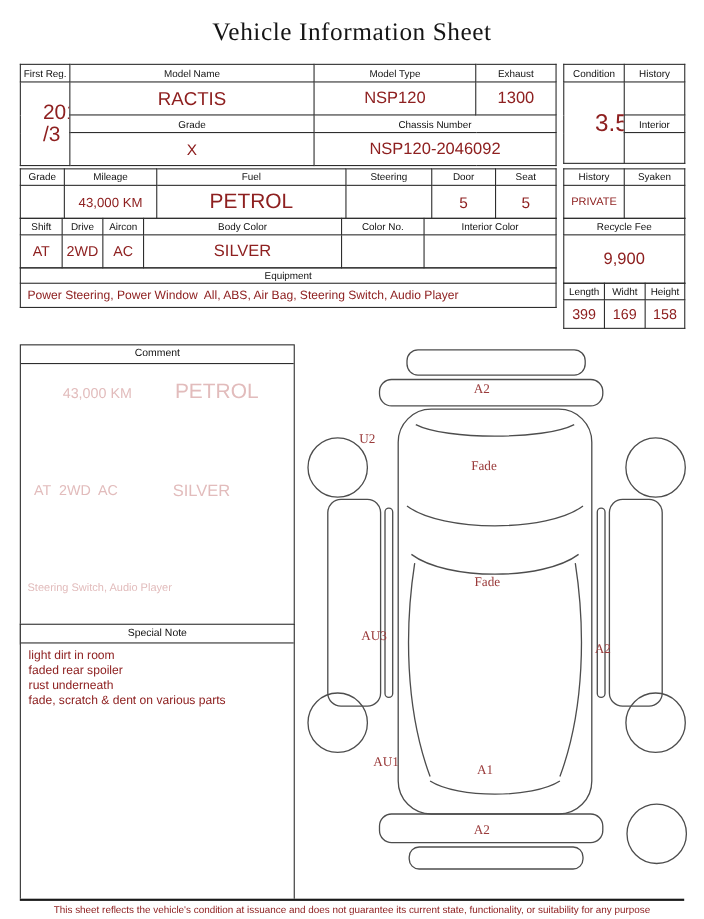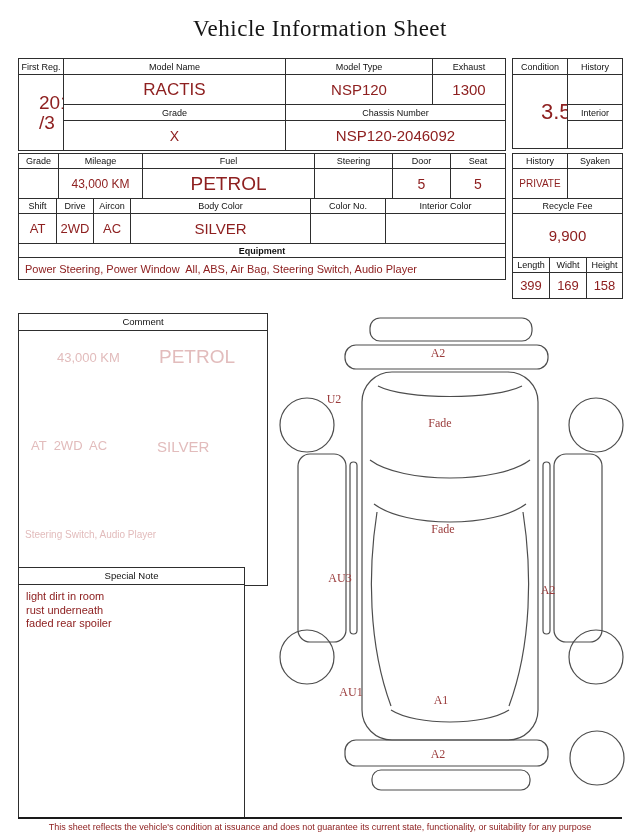--- a/index.html
+++ b/index.html
@@ -14,21 +14,21 @@
     position:absolute; top:16px; left:0; width:100%;
     text-align:center; font-family:"Liberation Serif", serif;
     font-size:23px; color:#151515; letter-spacing:.5px;
   }
 
   table { border-collapse:collapse; table-layout:fixed; width:100%;border-radius:25px; }
   table + table { margin-top:-1px; }
   td { border:1px solid #2e2e2e; text-align:center; vertical-align:middle; overflow:hidden; }
   tr.h16 > td { height:16px; }
   tr.h15 > td { height:15px; }
-  tr.h14 > td { height:14px;font-weight:bold; }
+  tr.h14 > td { height:14px; }
   tr.h22 > td { height:22px; }
   tr.h26 > td { height:26px; }
   tr.h28 > td { height:28px; }
   tr.h30 > td { height:30px; }
   tr.h44 > td { height:44px; }
 
   .lbl { font-size:9px; color:#111; padding:1px 2px; white-space:nowrap; }
   .val { color:#8e2020; }
   .fs10{font-size:10px;} .fs12{font-size:12px;}
   .fs13{font-size:13px;} .fs14{font-size:14px;} .fs15{font-size:15px;}
@@ -248,26 +248,27 @@
 
 <div class="box" style="left:18px; top:313px; width:250px; height:273px;">
   <div class="box-header">Comment</div>
   <span class="ghost fs13" style="left:38px; top:36px;">43,000 KM</span>
   <span class="ghost fs16" style="left:140px; top:32px;">PETROL</span>
   <span class="ghost fs13" style="left:12px; top:124px;">AT  2WD  AC</span>
   <span class="ghost fs15" style="left:138px; top:124px;">SILVER</span>
   <span class="ghost fs10" style="left:6px; top:215px;">Steering Switch, Audio Player</span>
 </div>
 
-<div class="box" style="left:18px; top:567px; width:227px; height:250px; border-bottom:none;">
+<div class="box" style="left:18px; top:567px; width:250px; height:250px; border-bottom:none;">
   <div class="box-header">Special Note</div>
   <div class="notes">
     <div>light dirt in room</div>
+    <div>faded rear spoiler</div>
     <div>rust underneath</div>
-    <div>faded rear spoiler</div>
+    <div>fade, scratch &amp; dent on various parts</div>
   </div>
 </div>
 
 <svg class="abs" style="left:270px; top:312px;" width="360" height="505" viewBox="0 0 360 505">
   <g stroke="#4d4d4d" fill="none" stroke-width="1.2">
     <rect x="100" y="6" width="162" height="23" rx="10"></rect>
     <rect x="75" y="33" width="203" height="24" rx="11"></rect>
     <rect x="92" y="60" width="176" height="368" rx="30"></rect>
     <path d="M 108,74 C 135,88 225,88 252,74"></path>
     <path d="M 100,148 C 132,172 228,172 260,148"></path>

